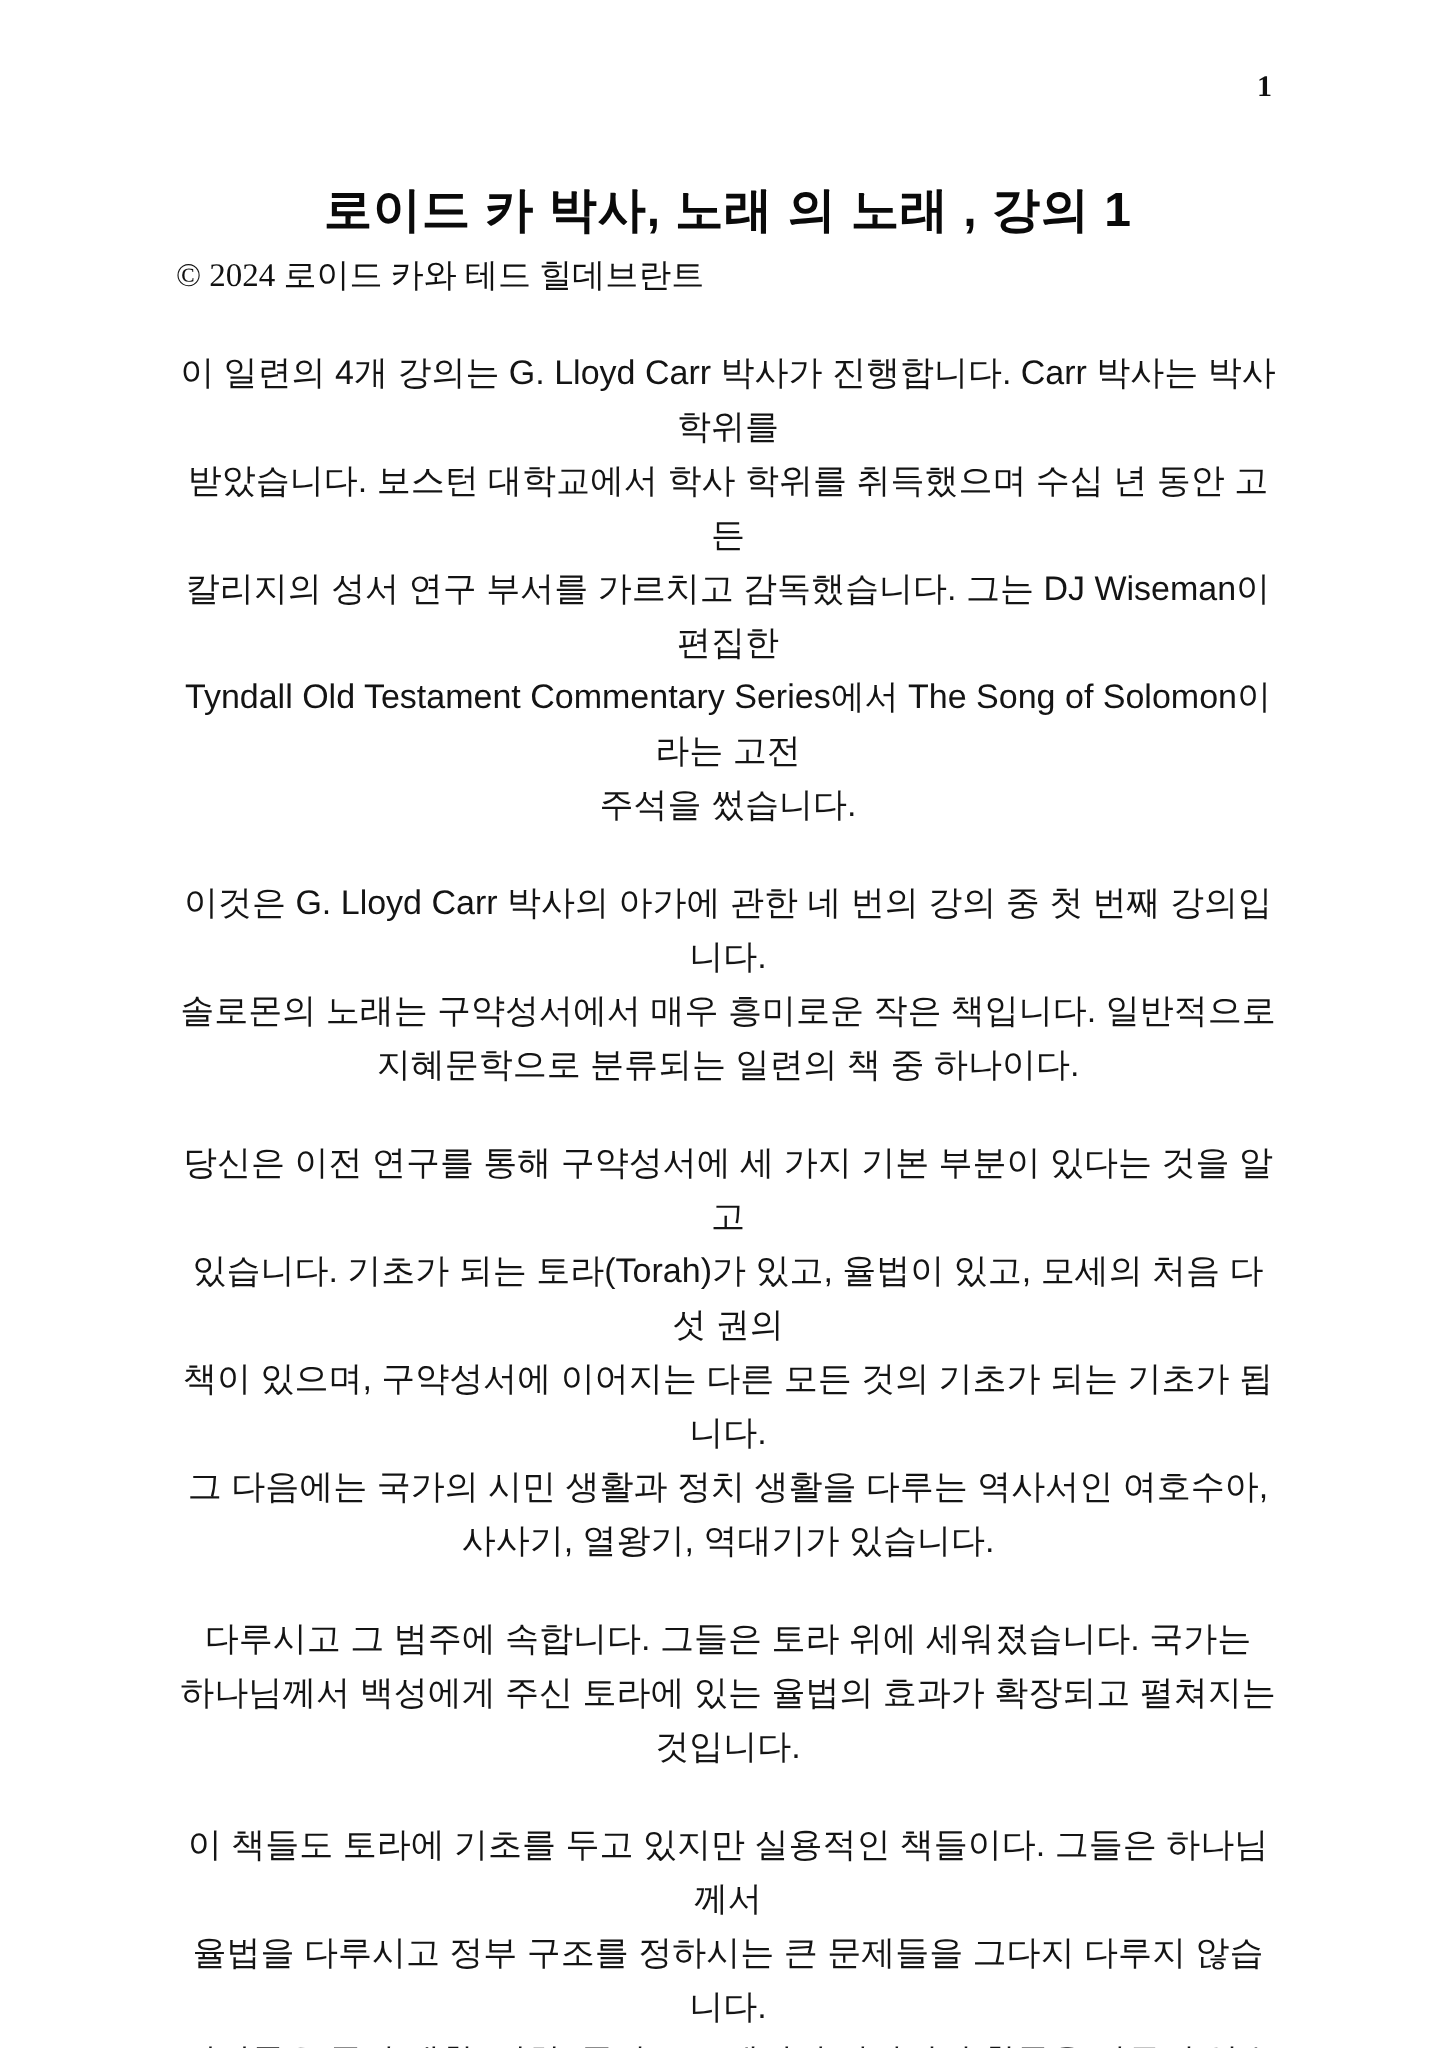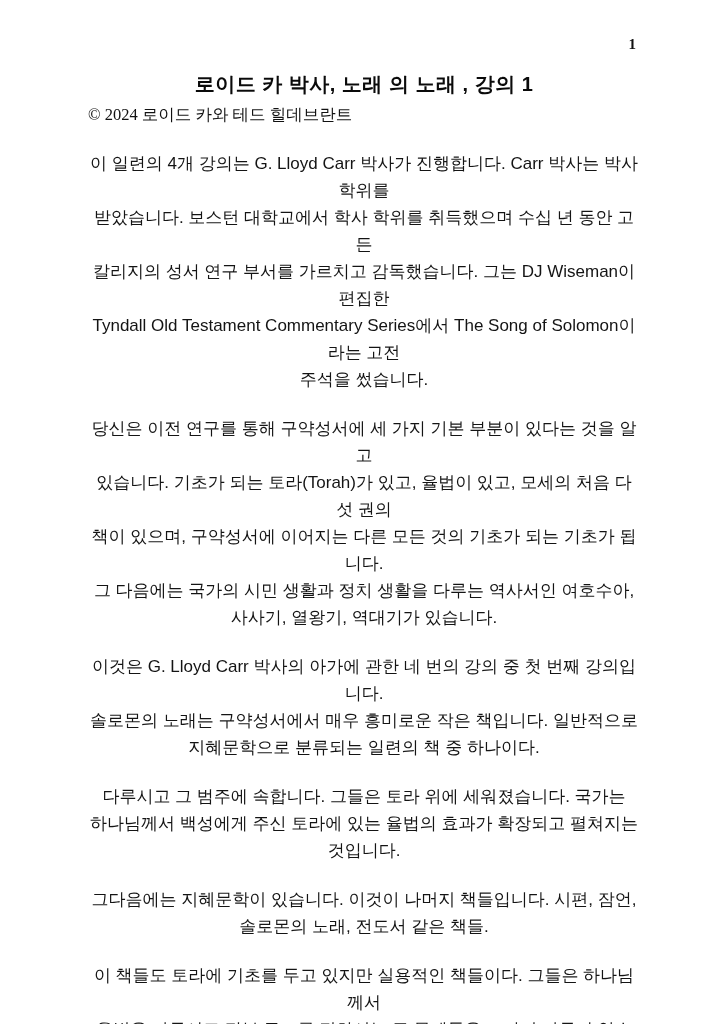--- a/index.html
+++ b/index.html
@@ -17,23 +17,23 @@
   }
   .page-number {
     text-align: right;
     font-family: "Liberation Serif", "DejaVu Serif", serif;
     font-size: 15px;
     font-weight: bold;
     color: #111111;
     padding-right: 4px;
   }
   .doc-title {
-    margin-top: 18px;
+    margin-top: 36px;
     text-align: center;
-    font-size: 20px;
+    font-size: 24px;
     font-weight: 700;
     letter-spacing: 0.5px;
     color: #0a0a0a;
     font-family: "Liberation Sans", "DejaVu Sans", sans-serif;
   }
   .doc-copyright {
     margin-top: 6px;
     text-align: left;
     font-family: "Liberation Serif", "DejaVu Serif", serif;
     font-size: 16.5px;
@@ -61,32 +61,30 @@
   <h1 class="doc-title">로이드 카 박사, 노래 의 노래 , 강의 1</h1>
 
   <div class="doc-copyright">© 2024 로이드 카와 테드 힐데브란트</div>
 
   <div class="doc-body">
     <p class="paragraph">이 일련의 4개 강의는 G. Lloyd Carr 박사가 진행합니다. Carr 박사는 박사 학위를
 받았습니다. 보스턴 대학교에서 학사 학위를 취득했으며 수십 년 동안 고든
 칼리지의 성서 연구 부서를 가르치고 감독했습니다. 그는 DJ Wiseman이 편집한
 Tyndall Old Testament Commentary Series에서 The Song of Solomon이라는 고전
 주석을 썼습니다.</p>
+    <p class="paragraph">이것은 G. Lloyd Carr 박사의 아가에 관한 네 번의 강의 중 첫 번째 강의입니다.
+솔로몬의 노래는 구약성서에서 매우 흥미로운 작은 책입니다. 일반적으로
+지혜문학으로 분류되는 일련의 책 중 하나이다.</p>
     <p class="paragraph">당신은 이전 연구를 통해 구약성서에 세 가지 기본 부분이 있다는 것을 알고
 있습니다. 기초가 되는 토라(Torah)가 있고, 율법이 있고, 모세의 처음 다섯 권의
 책이 있으며, 구약성서에 이어지는 다른 모든 것의 기초가 되는 기초가 됩니다.
 그 다음에는 국가의 시민 생활과 정치 생활을 다루는 역사서인 여호수아,
 사사기, 열왕기, 역대기가 있습니다.</p>
-    <p class="paragraph">이것은 G. Lloyd Carr 박사의 아가에 관한 네 번의 강의 중 첫 번째 강의입니다.
-솔로몬의 노래는 구약성서에서 매우 흥미로운 작은 책입니다. 일반적으로
-지혜문학으로 분류되는 일련의 책 중 하나이다.</p>
     <p class="paragraph">다루시고 그 범주에 속합니다. 그들은 토라 위에 세워졌습니다. 국가는
 하나님께서 백성에게 주신 토라에 있는 율법의 효과가 확장되고 펼쳐지는
 것입니다.</p>
-    <p class="paragraph">그다음에는 지혜문학이 있습니다. 이것이 나머지 책들입니다. 시편, 잠언,
-솔로몬의 노래, 전도서 같은 책들.</p>
     <p class="paragraph">이 책들도 토라에 기초를 두고 있지만 실용적인 책들이다. 그들은 하나님께서
 율법을 다루시고 정부 구조를 정하시는 큰 문제들을 그다지 다루지 않습니다.
 이것들은 국가 생활, 정치, 군사 구조에서의 하나님의 활동을 다루지 않습니다.</p>
 
   </div>
 
 </div>
 
 </body></html>

